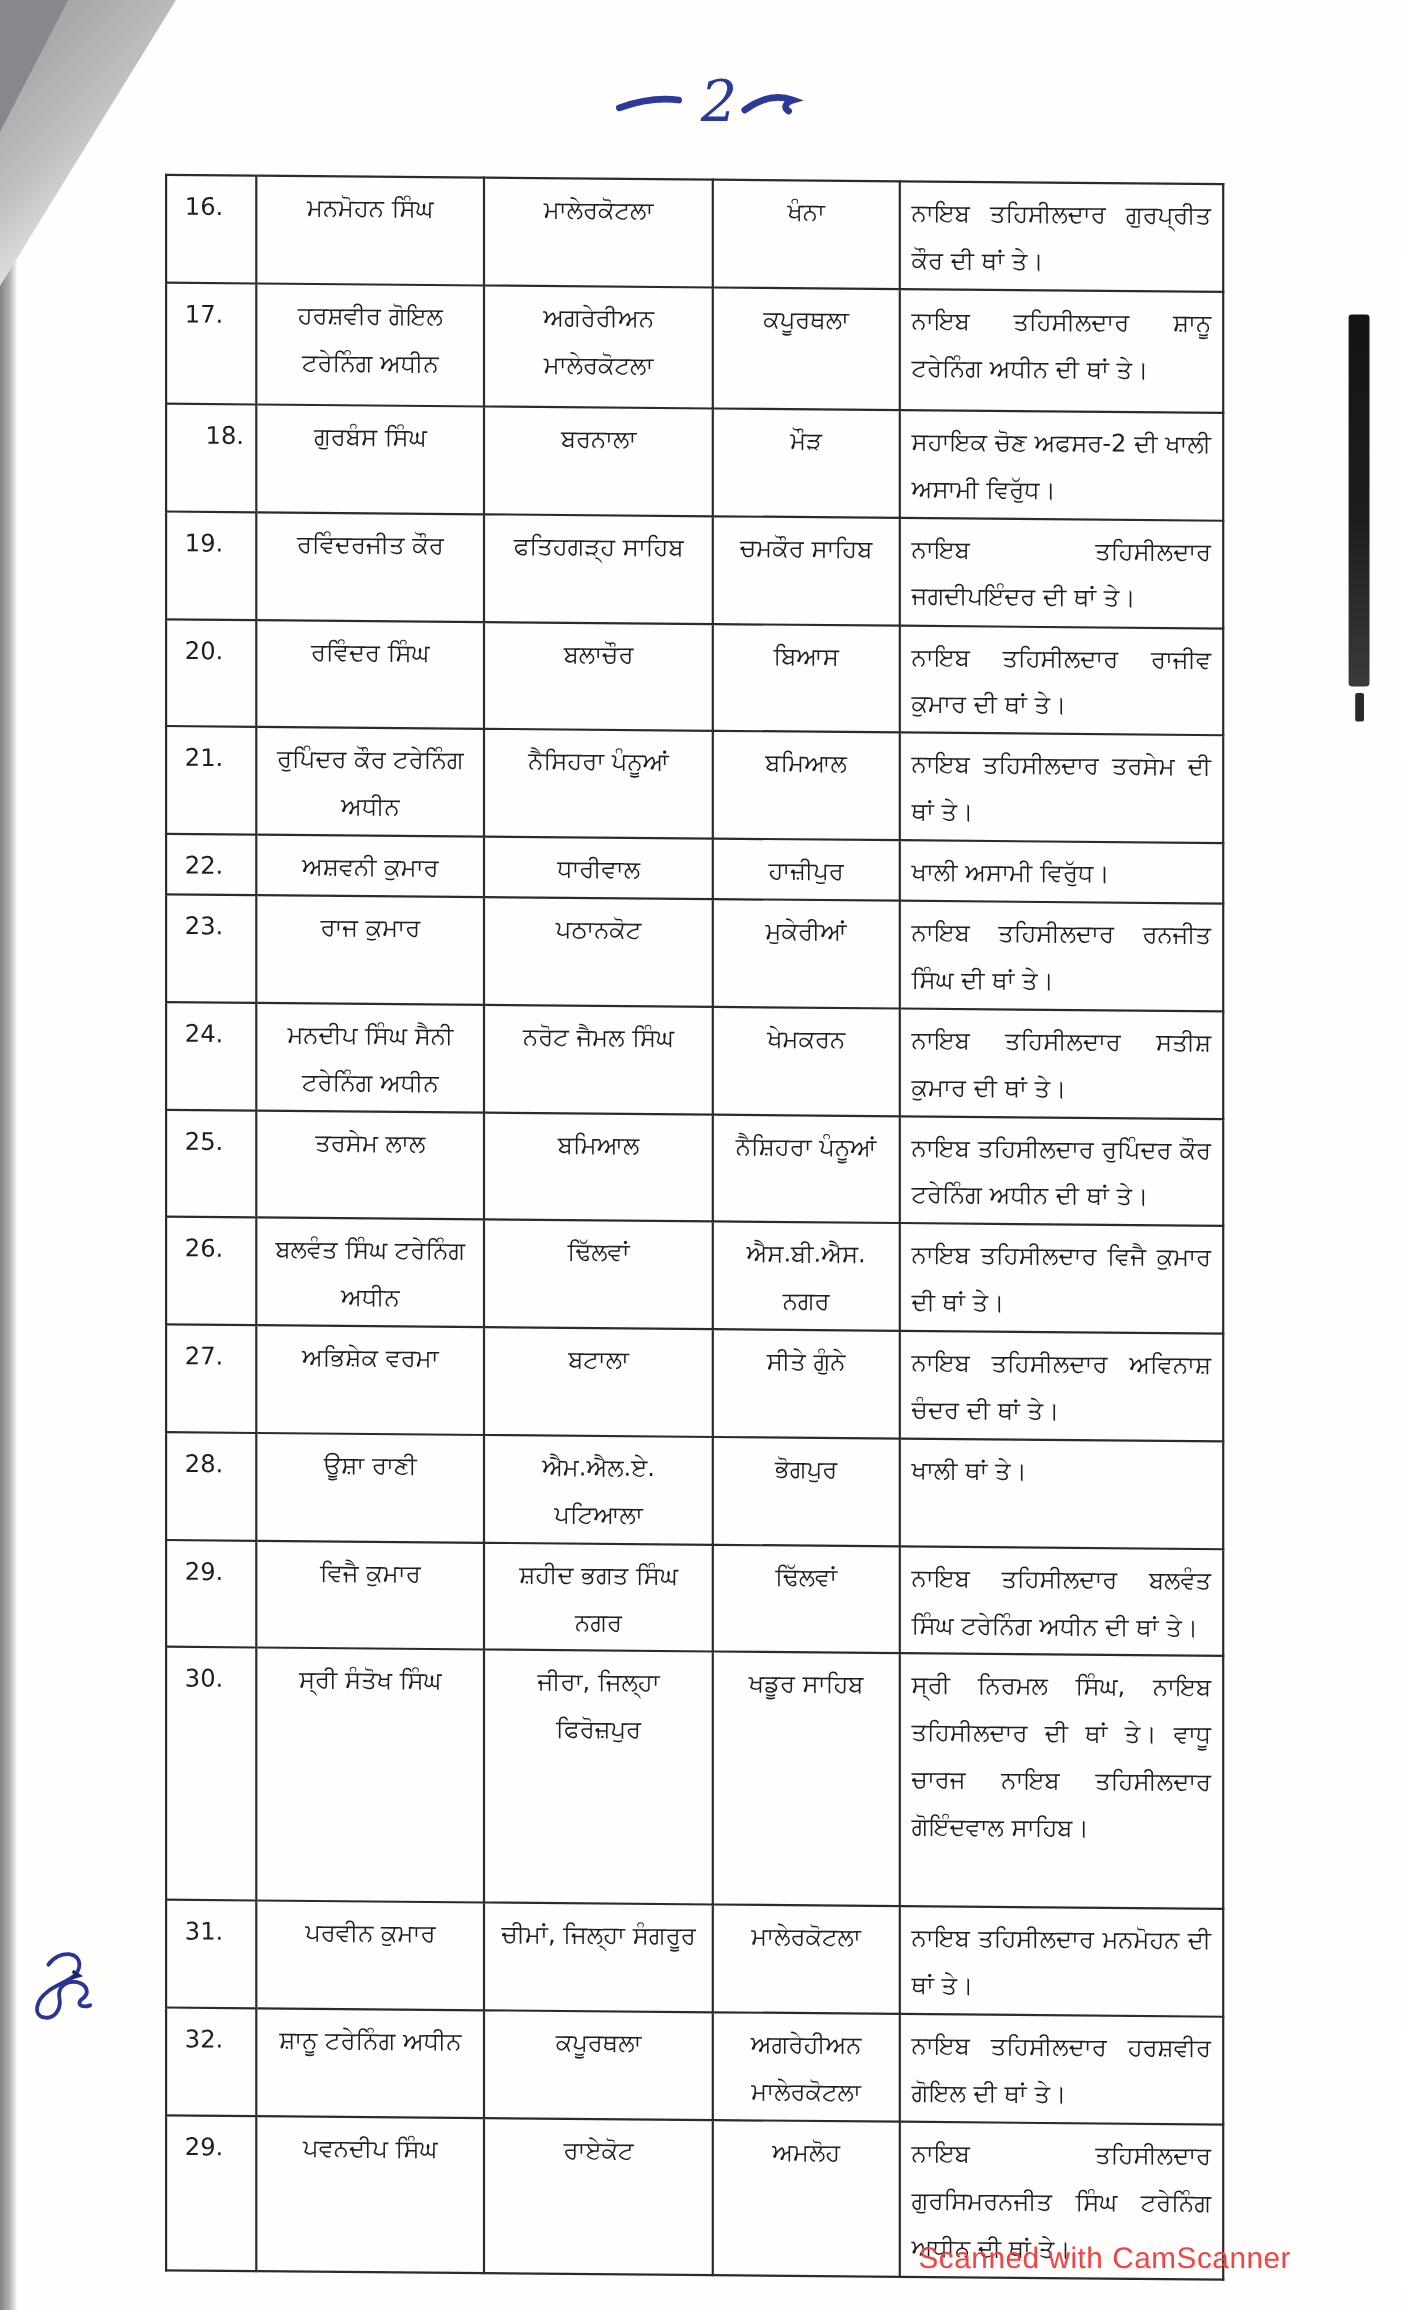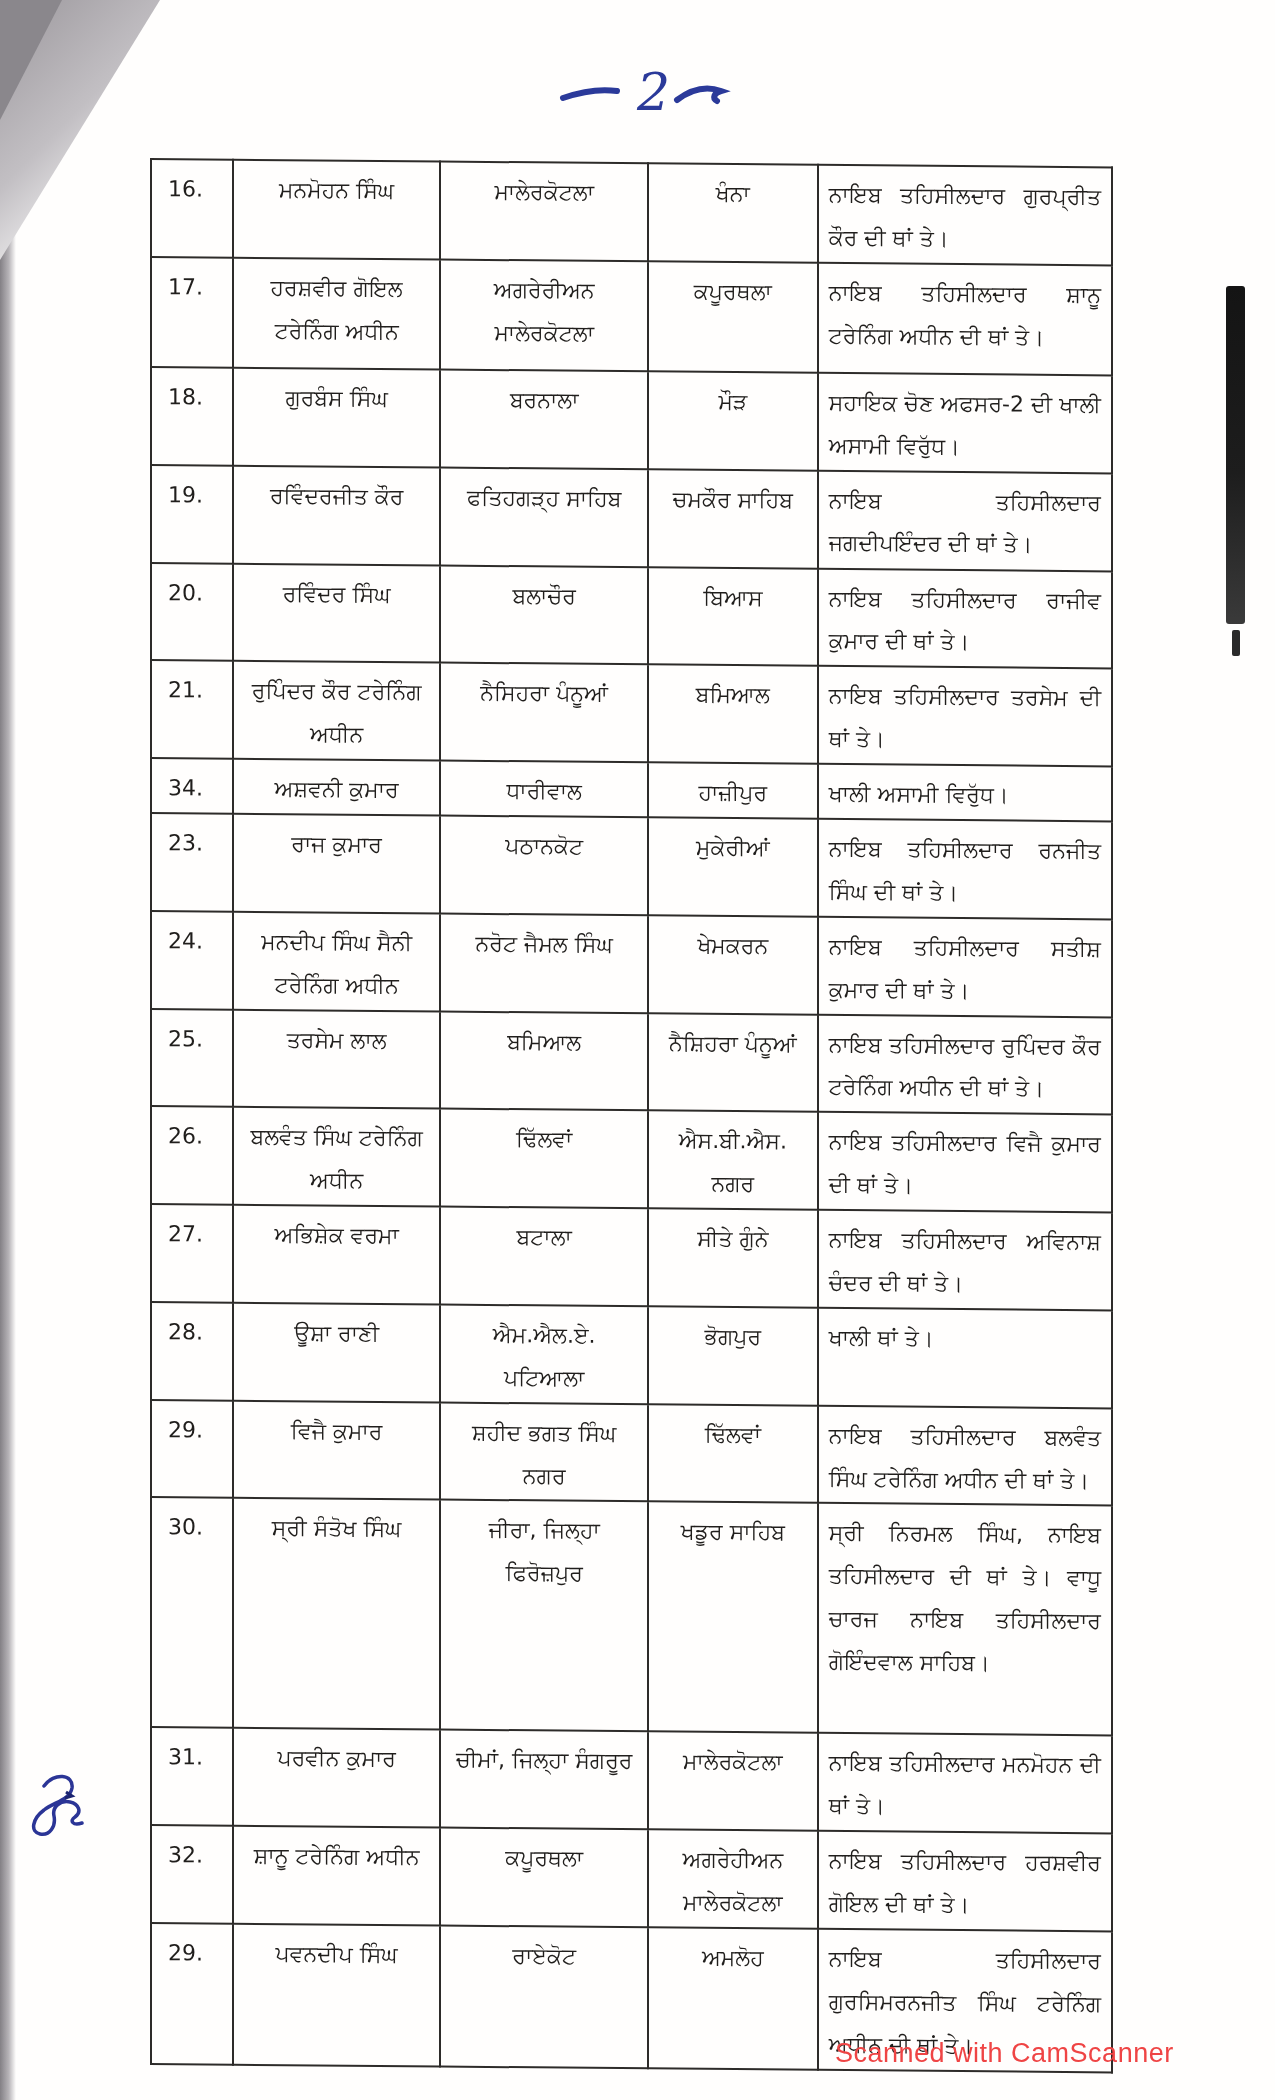--- a/index.html
+++ b/index.html
@@ -98,21 +98,21 @@
             <td class="col-remarks">ਨਾਇਬ ਤਹਿਸੀਲਦਾਰ ਗੁਰਪ੍ਰੀਤ ਕੌਰ ਦੀ ਥਾਂ ਤੇ।</td>
           </tr>
           <tr>
             <td class="col-sr" style="height: 110px;">17.</td>
             <td class="col-name">ਹਰਸ਼ਵੀਰ ਗੋਇਲ ਟਰੇਨਿੰਗ ਅਧੀਨ</td>
             <td class="col-from_place">ਅਗਰੇਰੀਅਨ ਮਾਲੇਰਕੋਟਲਾ</td>
             <td class="col-to_place">ਕਪੂਰਥਲਾ</td>
             <td class="col-remarks">ਨਾਇਬ ਤਹਿਸੀਲਦਾਰ ਸ਼ਾਨੂ ਟਰੇਨਿੰਗ ਅਧੀਨ ਦੀ ਥਾਂ ਤੇ।</td>
           </tr>
           <tr>
-            <td class="col-sr" style="height: 90px;">18.</td>
+            <td class="col-sr" style="height: 90px; text-align: right;">18.</td>
             <td class="col-name">ਗੁਰਬੰਸ ਸਿੰਘ</td>
             <td class="col-from_place">ਬਰਨਾਲਾ</td>
             <td class="col-to_place">ਮੌੜ</td>
             <td class="col-remarks">ਸਹਾਇਕ ਚੋਣ ਅਫਸਰ-2 ਦੀ ਖਾਲੀ ਅਸਾਮੀ ਵਿਰੁੱਧ।</td>
           </tr>
           <tr>
             <td class="col-sr" style="height: 98px;">19.</td>
             <td class="col-name">ਰਵਿੰਦਰਜੀਤ ਕੌਰ</td>
             <td class="col-from_place">ਫਤਿਹਗੜ੍ਹ ਸਾਹਿਬ</td>
             <td class="col-to_place">ਚਮਕੌਰ ਸਾਹਿਬ</td>
@@ -126,21 +126,21 @@
             <td class="col-remarks">ਨਾਇਬ ਤਹਿਸੀਲਦਾਰ ਰਾਜੀਵ ਕੁਮਾਰ ਦੀ ਥਾਂ ਤੇ।</td>
           </tr>
           <tr>
             <td class="col-sr" style="height: 88px;">21.</td>
             <td class="col-name">ਰੁਪਿੰਦਰ ਕੌਰ ਟਰੇਨਿੰਗ ਅਧੀਨ</td>
             <td class="col-from_place">ਨੈਸਿਹਰਾ ਪੰਨੂਆਂ</td>
             <td class="col-to_place">ਬਮਿਆਲ</td>
             <td class="col-remarks">ਨਾਇਬ ਤਹਿਸੀਲਦਾਰ ਤਰਸੇਮ ਦੀ ਥਾਂ ਤੇ।</td>
           </tr>
           <tr>
-            <td class="col-sr" style="height: 48px;">34.</td>
+            <td class="col-sr" style="height: 48px;">22.</td>
             <td class="col-name">ਅਸ਼ਵਨੀ ਕੁਮਾਰ</td>
             <td class="col-from_place">ਧਾਰੀਵਾਲ</td>
             <td class="col-to_place">ਹਾਜ਼ੀਪੁਰ</td>
             <td class="col-remarks">ਖਾਲੀ ਅਸਾਮੀ ਵਿਰੁੱਧ।</td>
           </tr>
           <tr>
             <td class="col-sr" style="height: 91px;">23.</td>
             <td class="col-name">ਰਾਜ ਕੁਮਾਰ</td>
             <td class="col-from_place">ਪਠਾਨਕੋਟ</td>
             <td class="col-to_place">ਮੁਕੇਰੀਆਂ</td>

